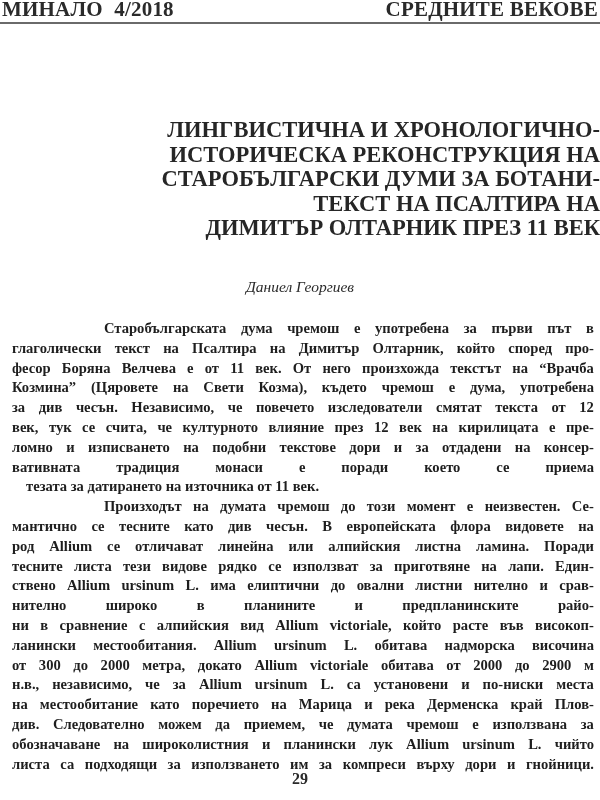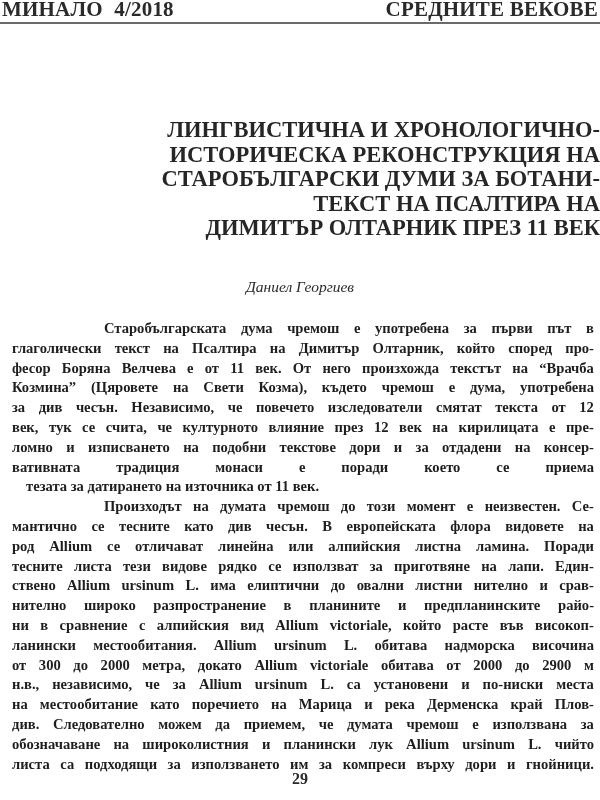--- a/index.html
+++ b/index.html
@@ -228,21 +228,20 @@
       <span>до</span>
       <span>овални</span>
       <span>листни</span>
       <span>нително</span>
       <span>и</span>
       <span>срав-</span>
     </div>
   <div class="line">
       <span>нително</span>
       <span>широко</span>
-      <span>разпространение</span>
       <span>в</span>
       <span>планините</span>
       <span>и</span>
       <span>предпланинските</span>
       <span>райо-</span>
     </div>
   <div class="line">
       <span>ни</span>
       <span>в</span>
       <span>сравнение</span>

